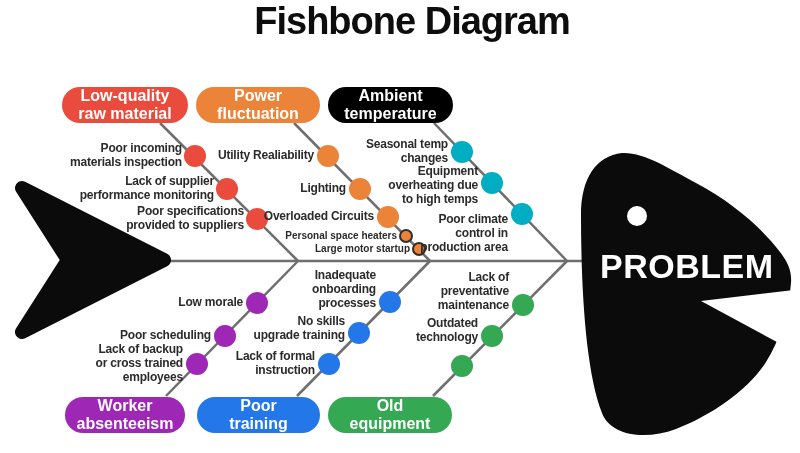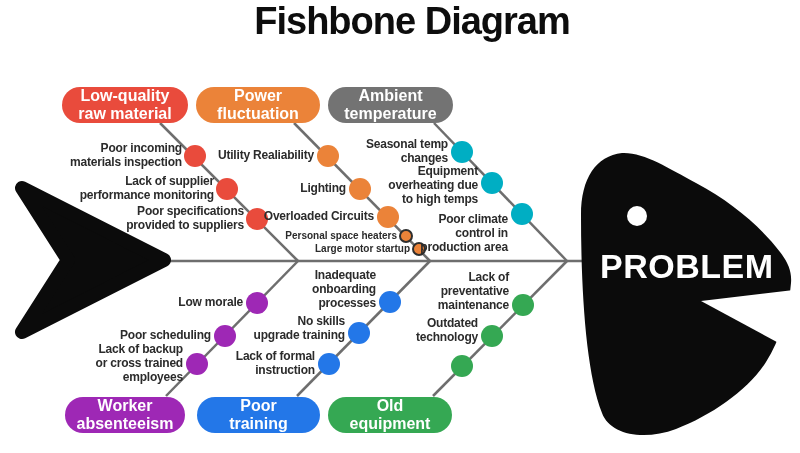--- a/index.html
+++ b/index.html
@@ -99,21 +99,21 @@
 
     <circle cx="523" cy="305" r="11" fill="#35a853"></circle>
     <circle cx="492" cy="336" r="11" fill="#35a853"></circle>
     <circle cx="462" cy="366" r="11" fill="#35a853"></circle>
   </svg>
 
   <div class="pill raw" style="background: rgb(233, 75, 60);">Low-quality
 raw material</div>
   <div class="pill pow" style="background: rgb(235, 131, 57);">Power
 fluctuation</div>
-  <div class="pill amb" style="background: #737373; text-align: center;">Ambient
+  <div class="pill amb" style="background: #000000; text-align: center;">Ambient
 temperature</div>
   <div class="pill wrk" style="background: rgb(158, 40, 181);">Worker
 absenteeism</div>
   <div class="pill trn" style="background: rgb(35, 119, 232);">Poor
 training</div>
   <div class="pill eqp" style="background: rgb(53, 168, 83);">Old
 equipment</div>
 
   <div class="cause" style="right:618px; top:156px;">Poor incoming
 materials inspection</div>

